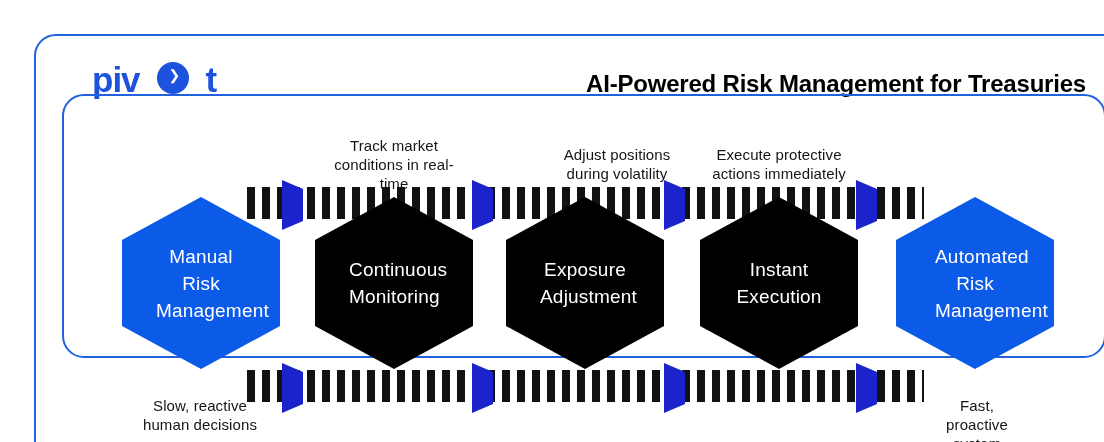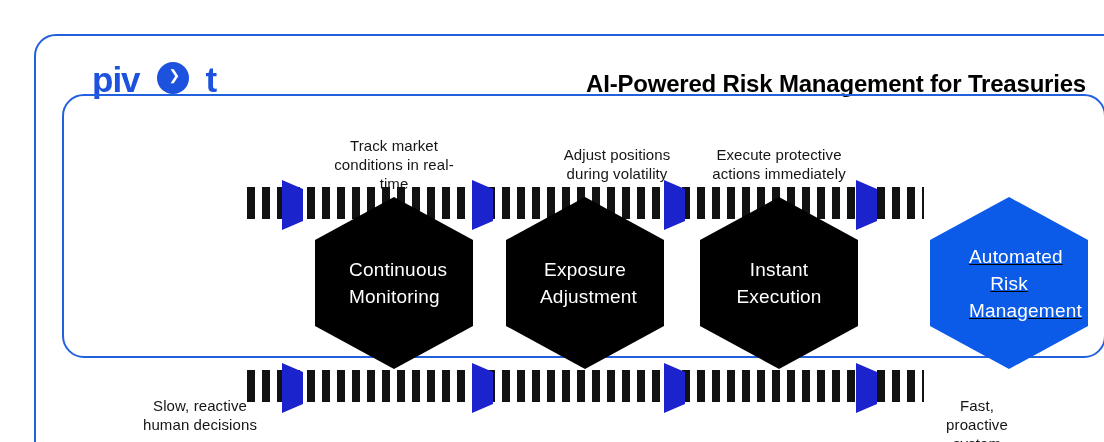--- a/index.html
+++ b/index.html
@@ -53,21 +53,21 @@
   .hex-light { background: #000000; }
   .hex-label {
     color: #ffffff; font-size: 19px; line-height: 27px; text-align: center;
     max-width: 122px; letter-spacing: 0.2px;
   }
   .hex-label.narrow { max-width: 112px; }
   .hex-1 { left:  58px; }
   .hex-2 { left: 251px; }
   .hex-3 { left: 442px; }
   .hex-4 { left: 636px; }
-  .hex-5 { left: 866px; text-decoration: underline; }
+  .hex-5 { left: 832px; }
 
   
   .arrow {
     position: absolute; left: 183px; width: 677px; height: 18px;
   }
   .arrow-top    { top: 84px; }
   .arrow-bottom { top: 267px; }
   .dash-line {
     position: absolute; left: 0; right: 0; top: 7px; height: 3px;
     background: repeating-linear-gradient(to right, #121212 0 8px, transparent 8px 15px);
@@ -115,20 +115,23 @@
 actions immediately</div>
 
     <div class="arrow arrow-top">
       <div class="dash-line"></div>
       <div class="arrowhead ah-1"></div>
       <div class="arrowhead ah-2"></div>
       <div class="arrowhead ah-3"></div>
       <div class="arrowhead ah-4"></div>
     </div>
 
+    <div class="hex hex-dark hex-1">
+      <div class="hex-label">Manual Risk Management</div>
+    </div>
     <div class="hex hex-light hex-2">
       <div class="hex-label">Continuous Monitoring</div>
     </div>
     <div class="hex hex-light hex-3">
       <div class="hex-label">Exposure Adjustment</div>
     </div>
     <div class="hex hex-light hex-4">
       <div class="hex-label">Instant Execution</div>
     </div>
     <div class="hex hex-dark hex-5">

